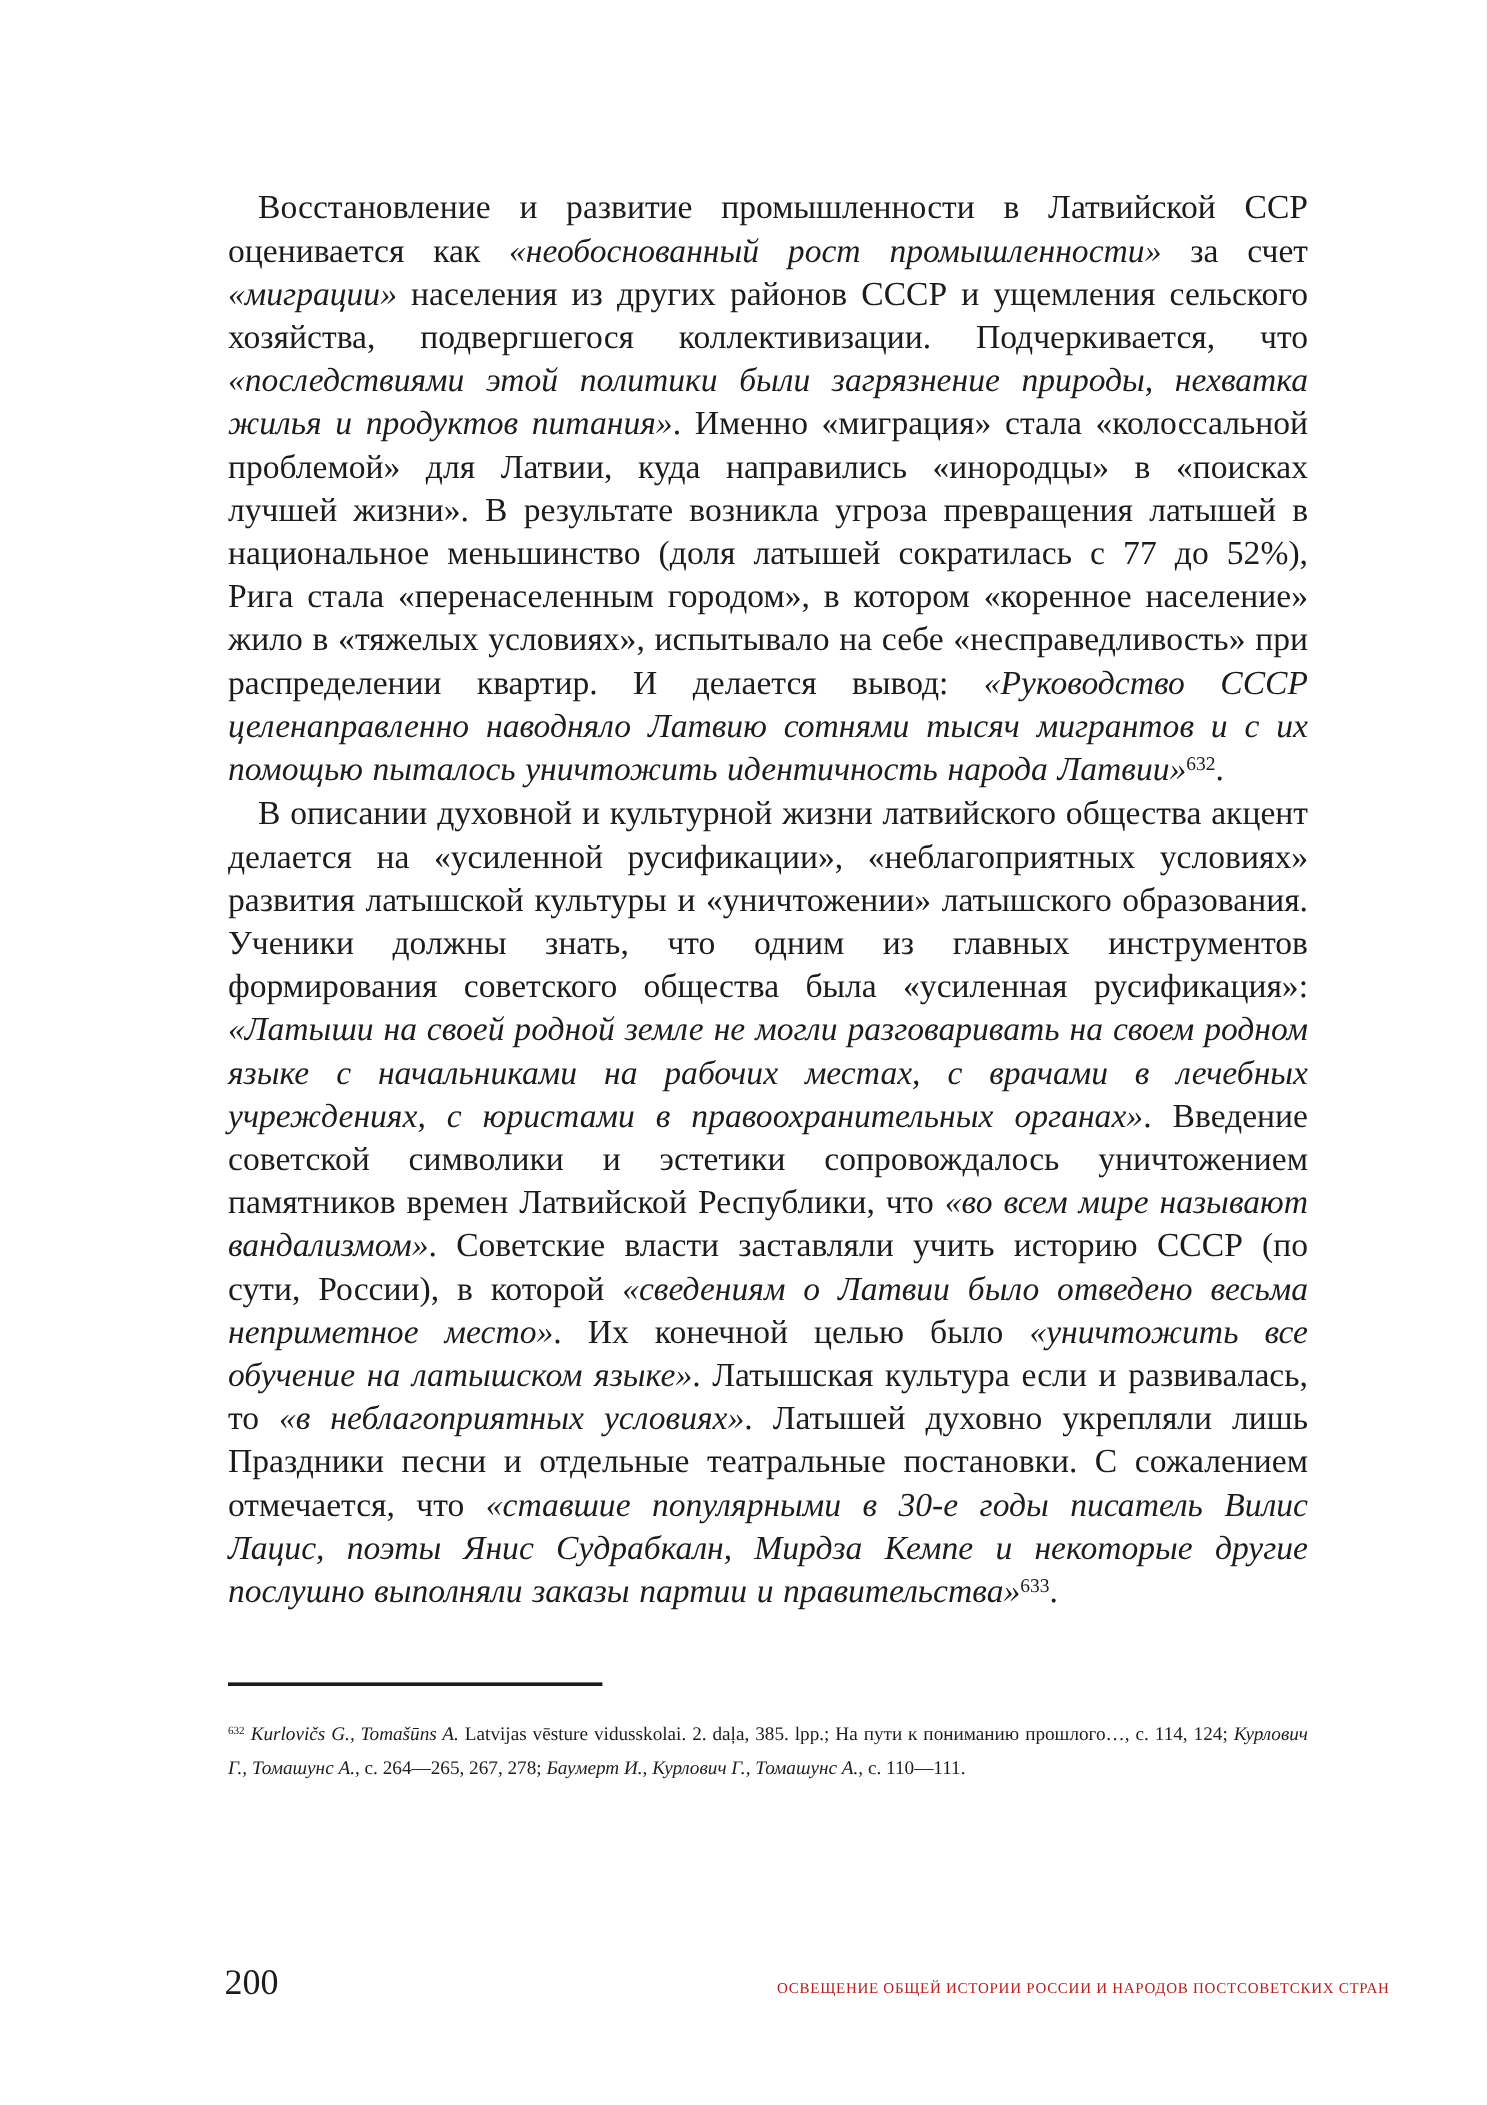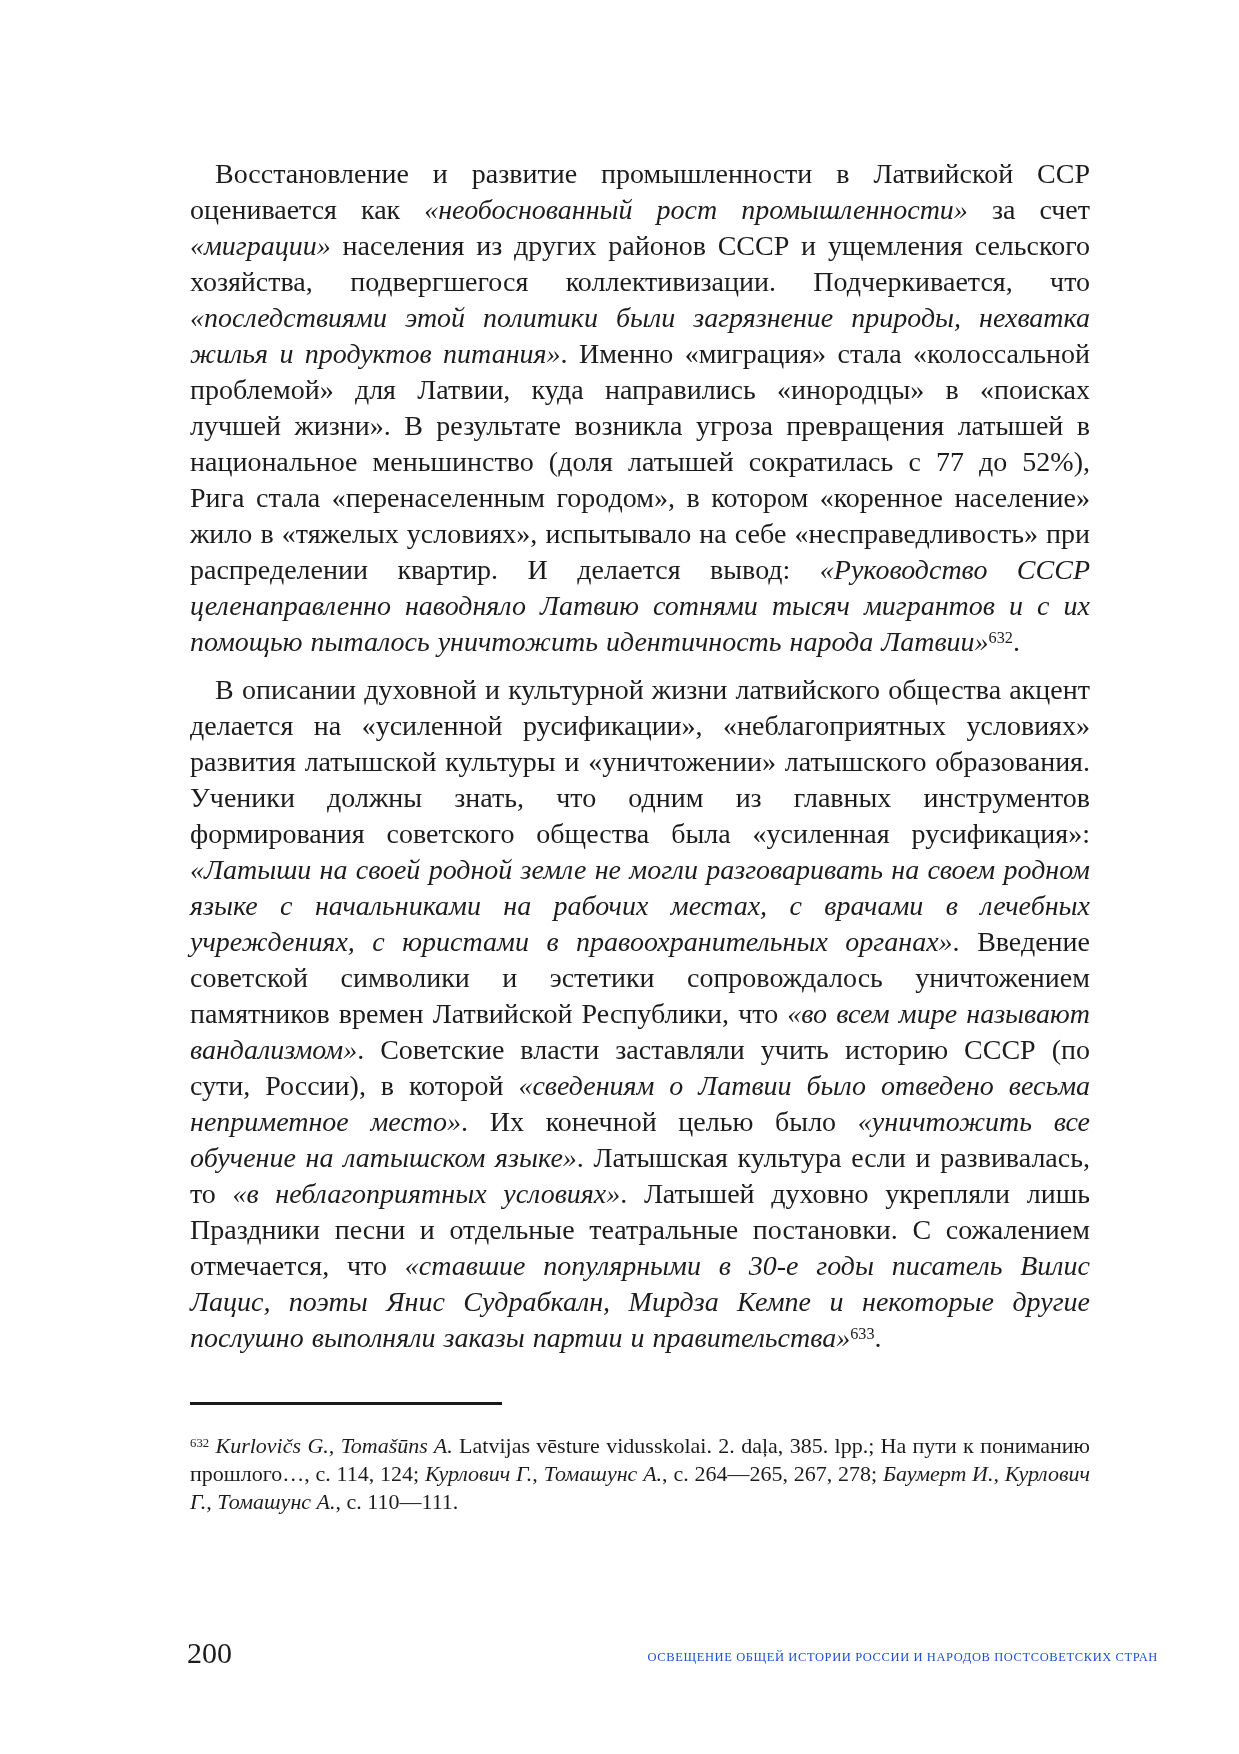--- a/index.html
+++ b/index.html
@@ -25,21 +25,21 @@
   }
   .body-para {
     margin: 0;
     font-size: 28px;
     line-height: 36px;
     text-align: justify;
     text-indent: 25px;
     word-spacing: 1px;
   }
   .body-para + .body-para {
-    margin-top: 12px;
+    margin-top: 1px;
   }
   .body-para i, .footnote i {
     font-style: italic;
   }
   sup {
     font-size: 58%;
     line-height: 0;
     vertical-align: baseline;
     position: relative;
     top: -0.5em;
@@ -51,21 +51,21 @@
     width: 312px;
     margin: 0;
     border: none;
     border-top: 3px solid #1a1a1a;
   }
   .footnotes {
     position: absolute;
     left: 190px;
     top: 1432px;
     width: 900px;
-    font-size: 22px;
+    font-size: 16px;
     line-height: 28px;
     text-align: justify;
   }
   .footnote {
     margin: 0;
   }
   .page-footer {
     position: absolute;
     left: 0;
     top: 0;
@@ -80,21 +80,21 @@
     font-size: 30px;
     line-height: 34px;
     color: #1c1c1c;
   }
   .running-title {
     position: absolute;
     right: 81px;
     top: 1650px;
     font-size: 12.5px;
     letter-spacing: 0.6px;
-    color: #1d4ed8;
+    color: #b91c1c;
     white-space: nowrap;
   }
 </style>
 </head>
 <body>
 
 <div class="page">
 
   <main class="text-block">
     <p class="body-para"><span>Восстановление и развитие промышленности в Латвийской ССР оценивается как </span><i>«необоснованный рост промышленности»</i><span> за счет </span><i>«миграции»</i><span> населения из других районов СССР и ущемления сельского хозяйства, подвергшегося коллективизации. Подчеркивается, что </span><i>«последствиями этой политики были загрязнение природы, нехватка жилья и продуктов питания»</i><span>. Именно «миграция» стала «колоссальной проблемой» для Латвии, куда направились «инородцы» в «поисках лучшей жизни». В результате возникла угроза превращения латышей в национальное меньшинство (доля латышей сократилась с 77 до 52%), Рига стала «перенаселенным городом», в котором «коренное население» жило в «тяжелых условиях», испытывало на себе «несправедливость» при распределении квартир. И делается вывод: </span><i>«Руководство СССР целенаправленно наводняло Латвию сотнями тысяч мигрантов и с их помощью пыталось уничтожить идентичность народа Латвии»</i><sup>632</sup><span>.</span></p>

